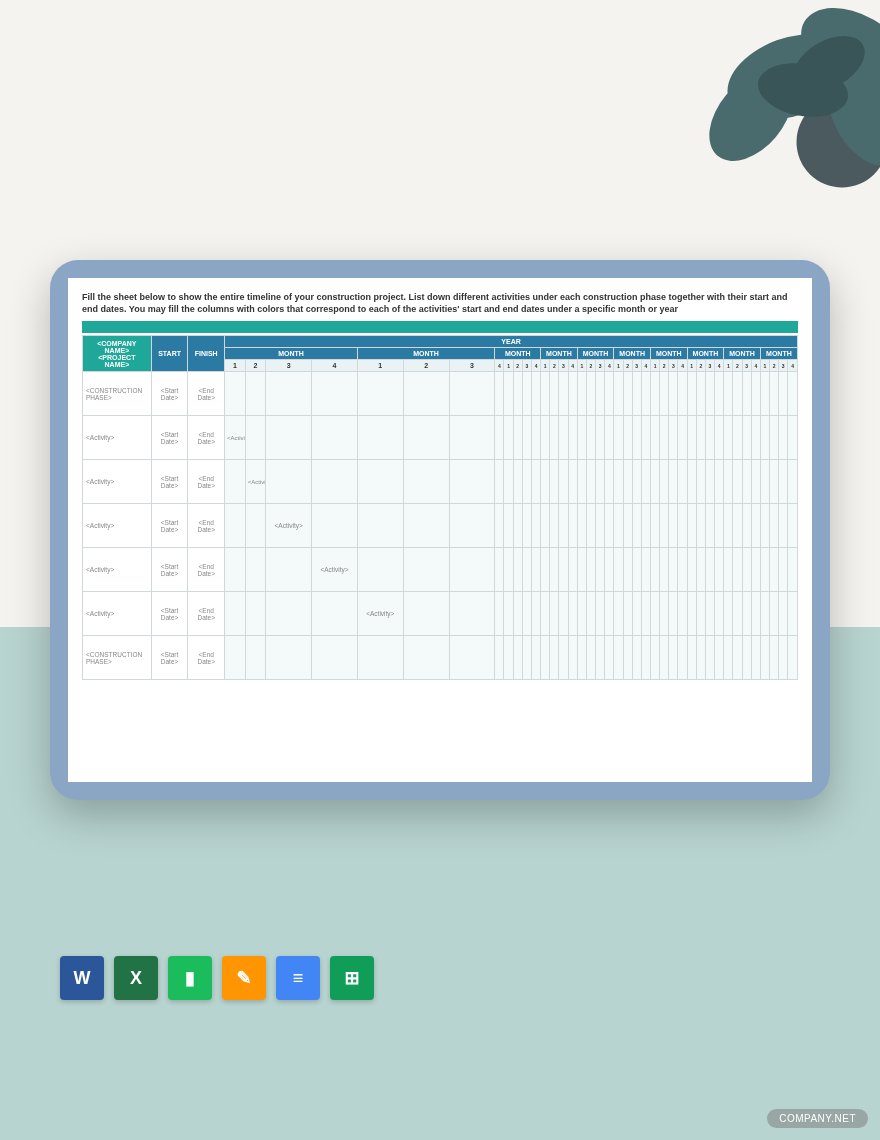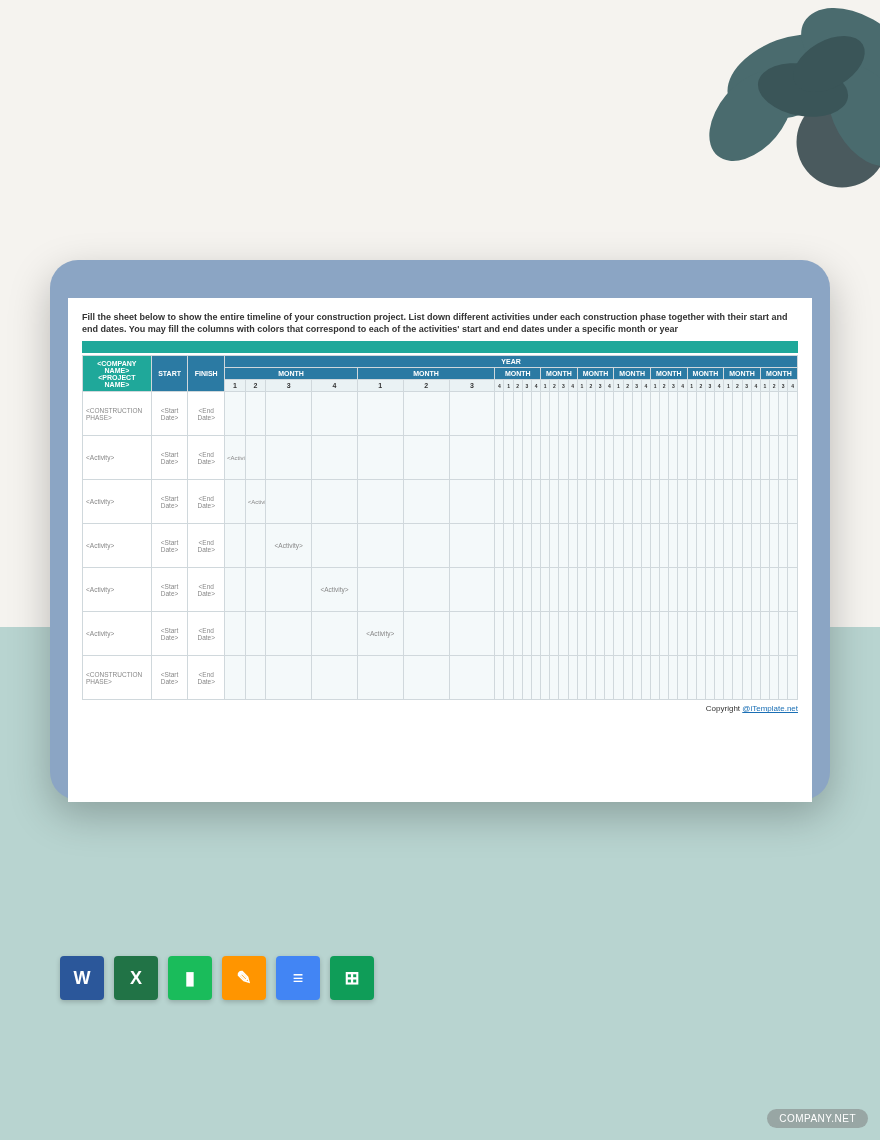--- a/index.html
+++ b/index.html
@@ -29,21 +29,20 @@
     padding: 18px;
   }
   .paper {
     width: 100%;
     height: 100%;
     background: #fff;
     padding: 14px;
     font-size: 8px;
     color: #333;
     overflow: hidden;
-    margin-top: 20px;
   }
   .instructions {
     font-weight: bold;
     font-size: 9px;
     line-height: 1.3;
     margin-bottom: 6px;
   }
   .teal-bar {
     height: 12px;
     background: #1fa89a;
@@ -507,23 +506,20 @@
             <td class="cell-pale"></td>
             <td class="cell-pale"></td>
             <td class="cell-pale"></td>
             <td class="cell-pale"></td>
             <td class="cell-pale"></td>
             <td class="cell-pale"></td>
           </tr>
         </tbody>
     </table>
 
-    <div class="copyright">
-      <span>Copyright </span><a href="#">@iTemplate.net</a>
-    </div>
   </div>
 </div>
 
 <div class="app-icons">
     <div class="app-icon" style="background: rgb(43, 87, 154);">W</div>
     <div class="app-icon" style="background: rgb(33, 115, 70);">X</div>
     <div class="app-icon" style="background: rgb(26, 188, 91);">▮</div>
     <div class="app-icon" style="background: rgb(255, 149, 0);">✎</div>
     <div class="app-icon" style="background: rgb(66, 133, 244);">≡</div>
     <div class="app-icon" style="background: rgb(15, 157, 88);">⊞</div>

